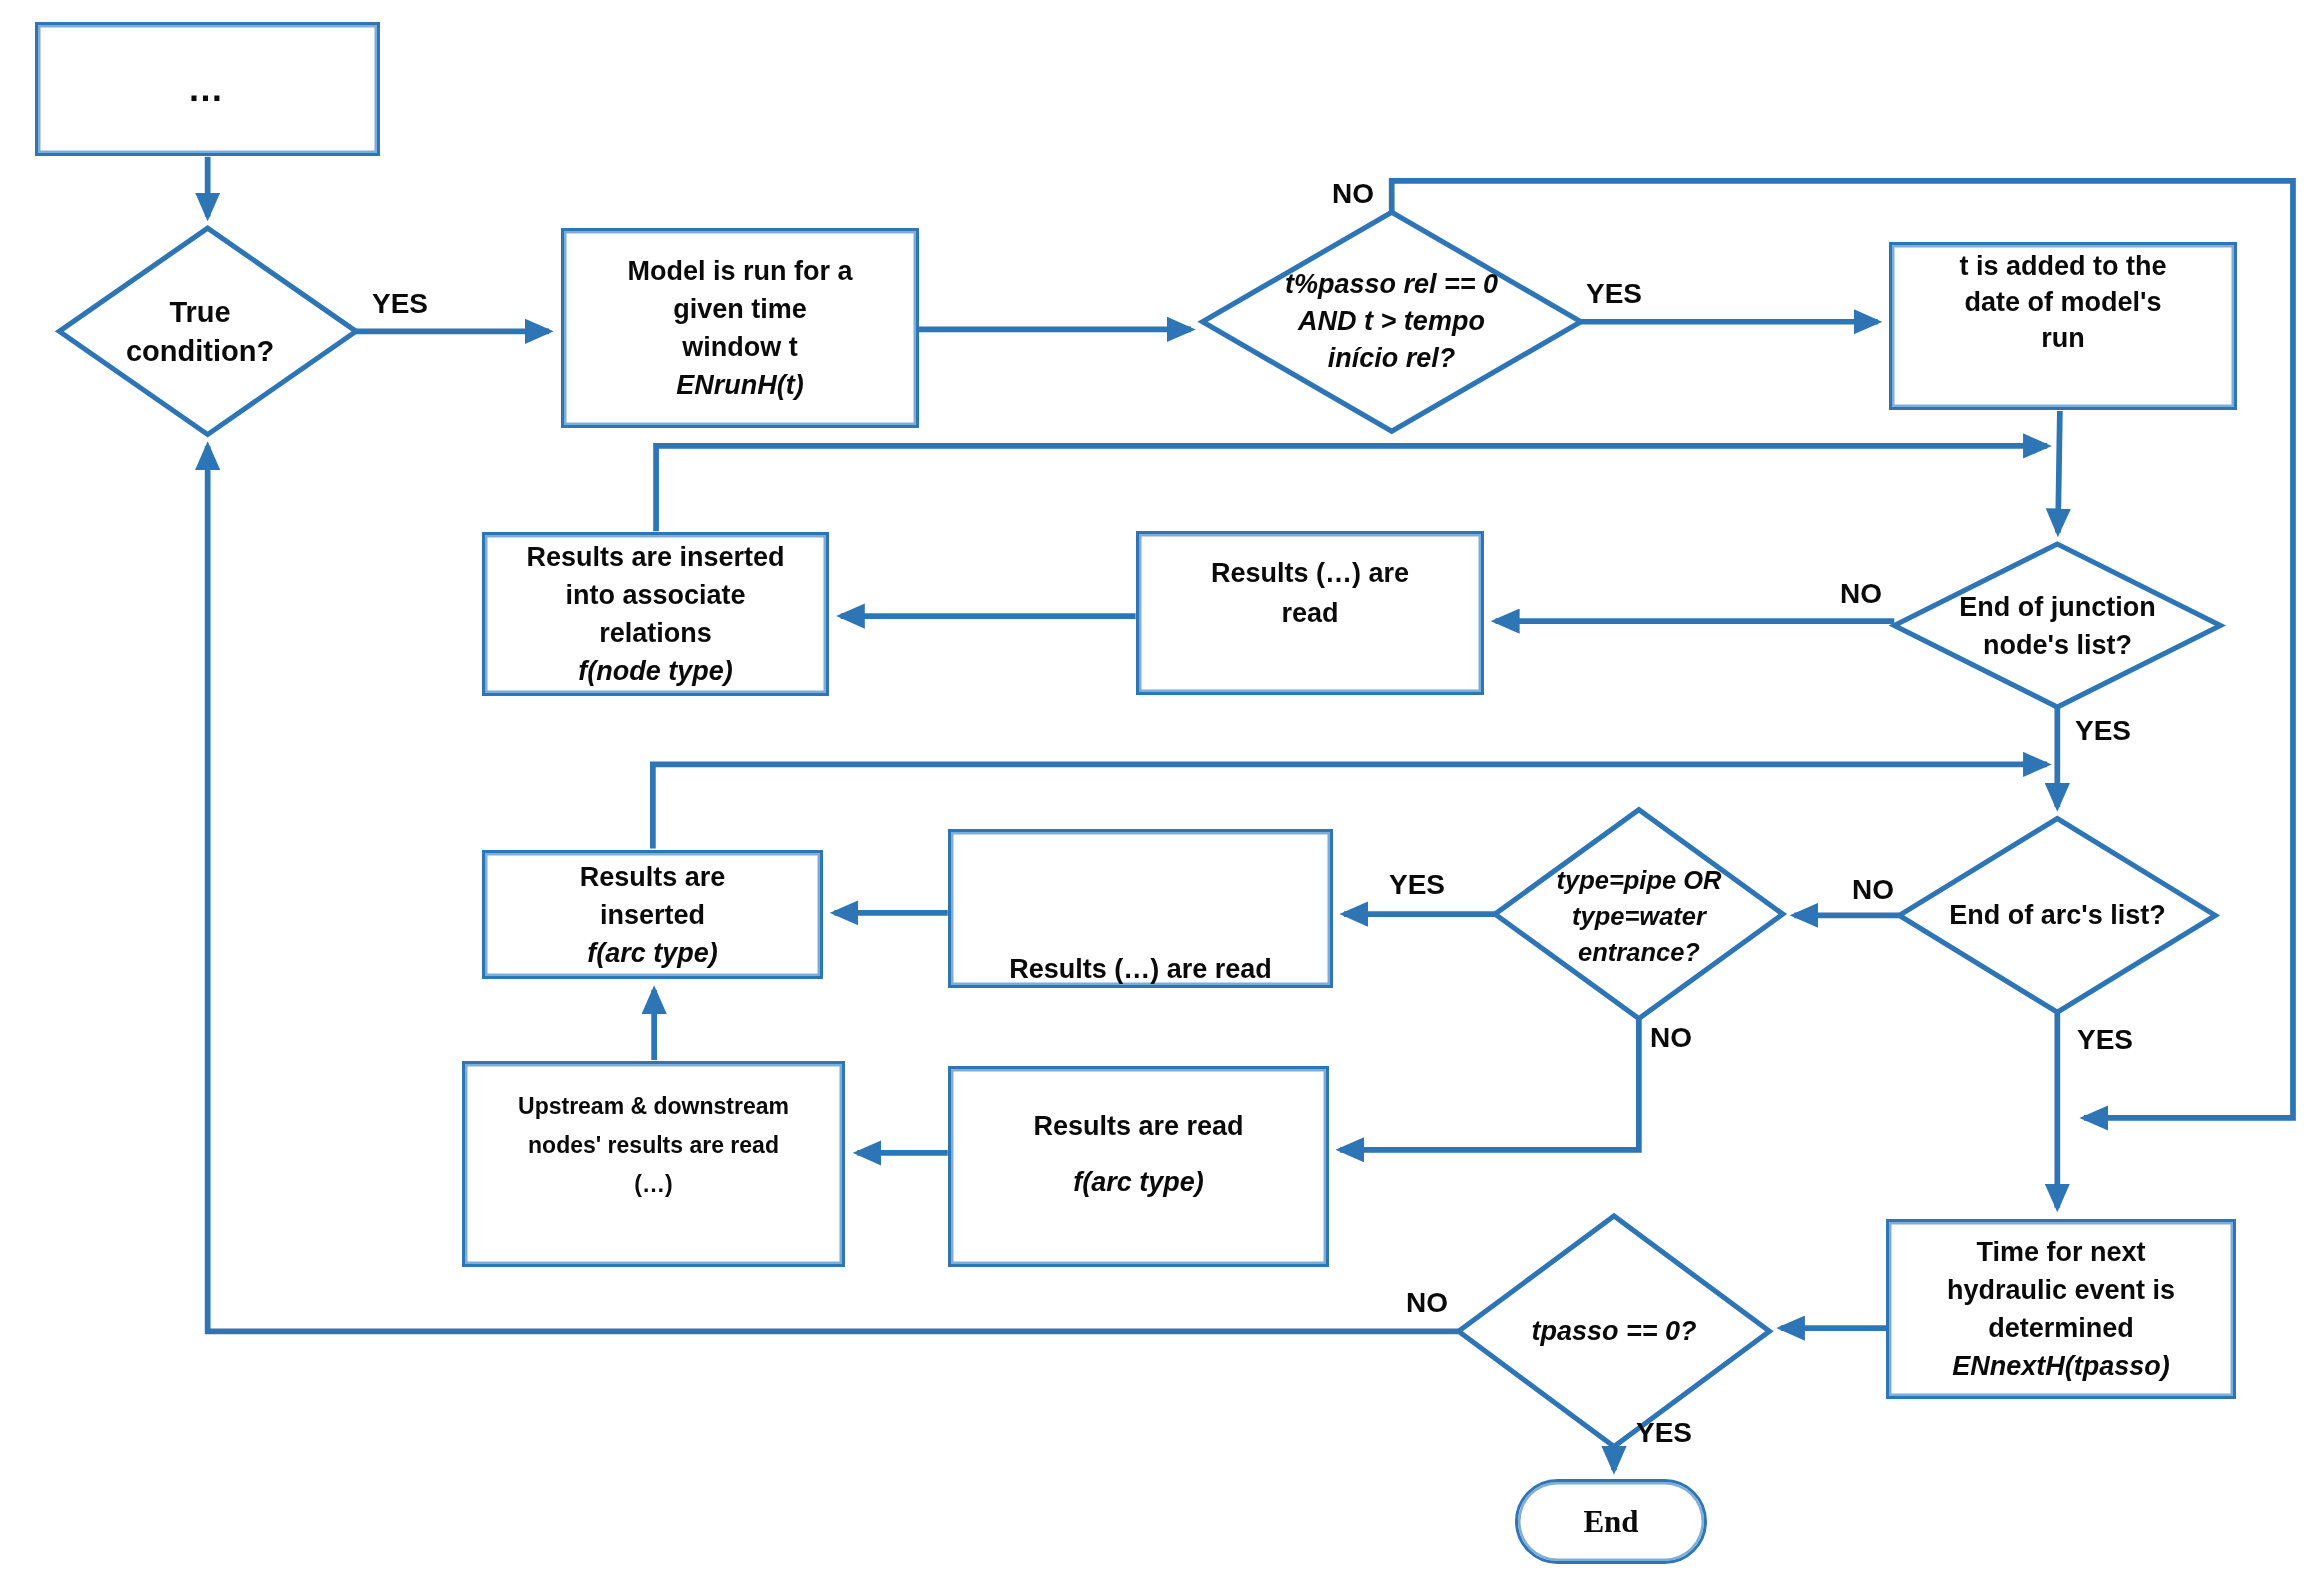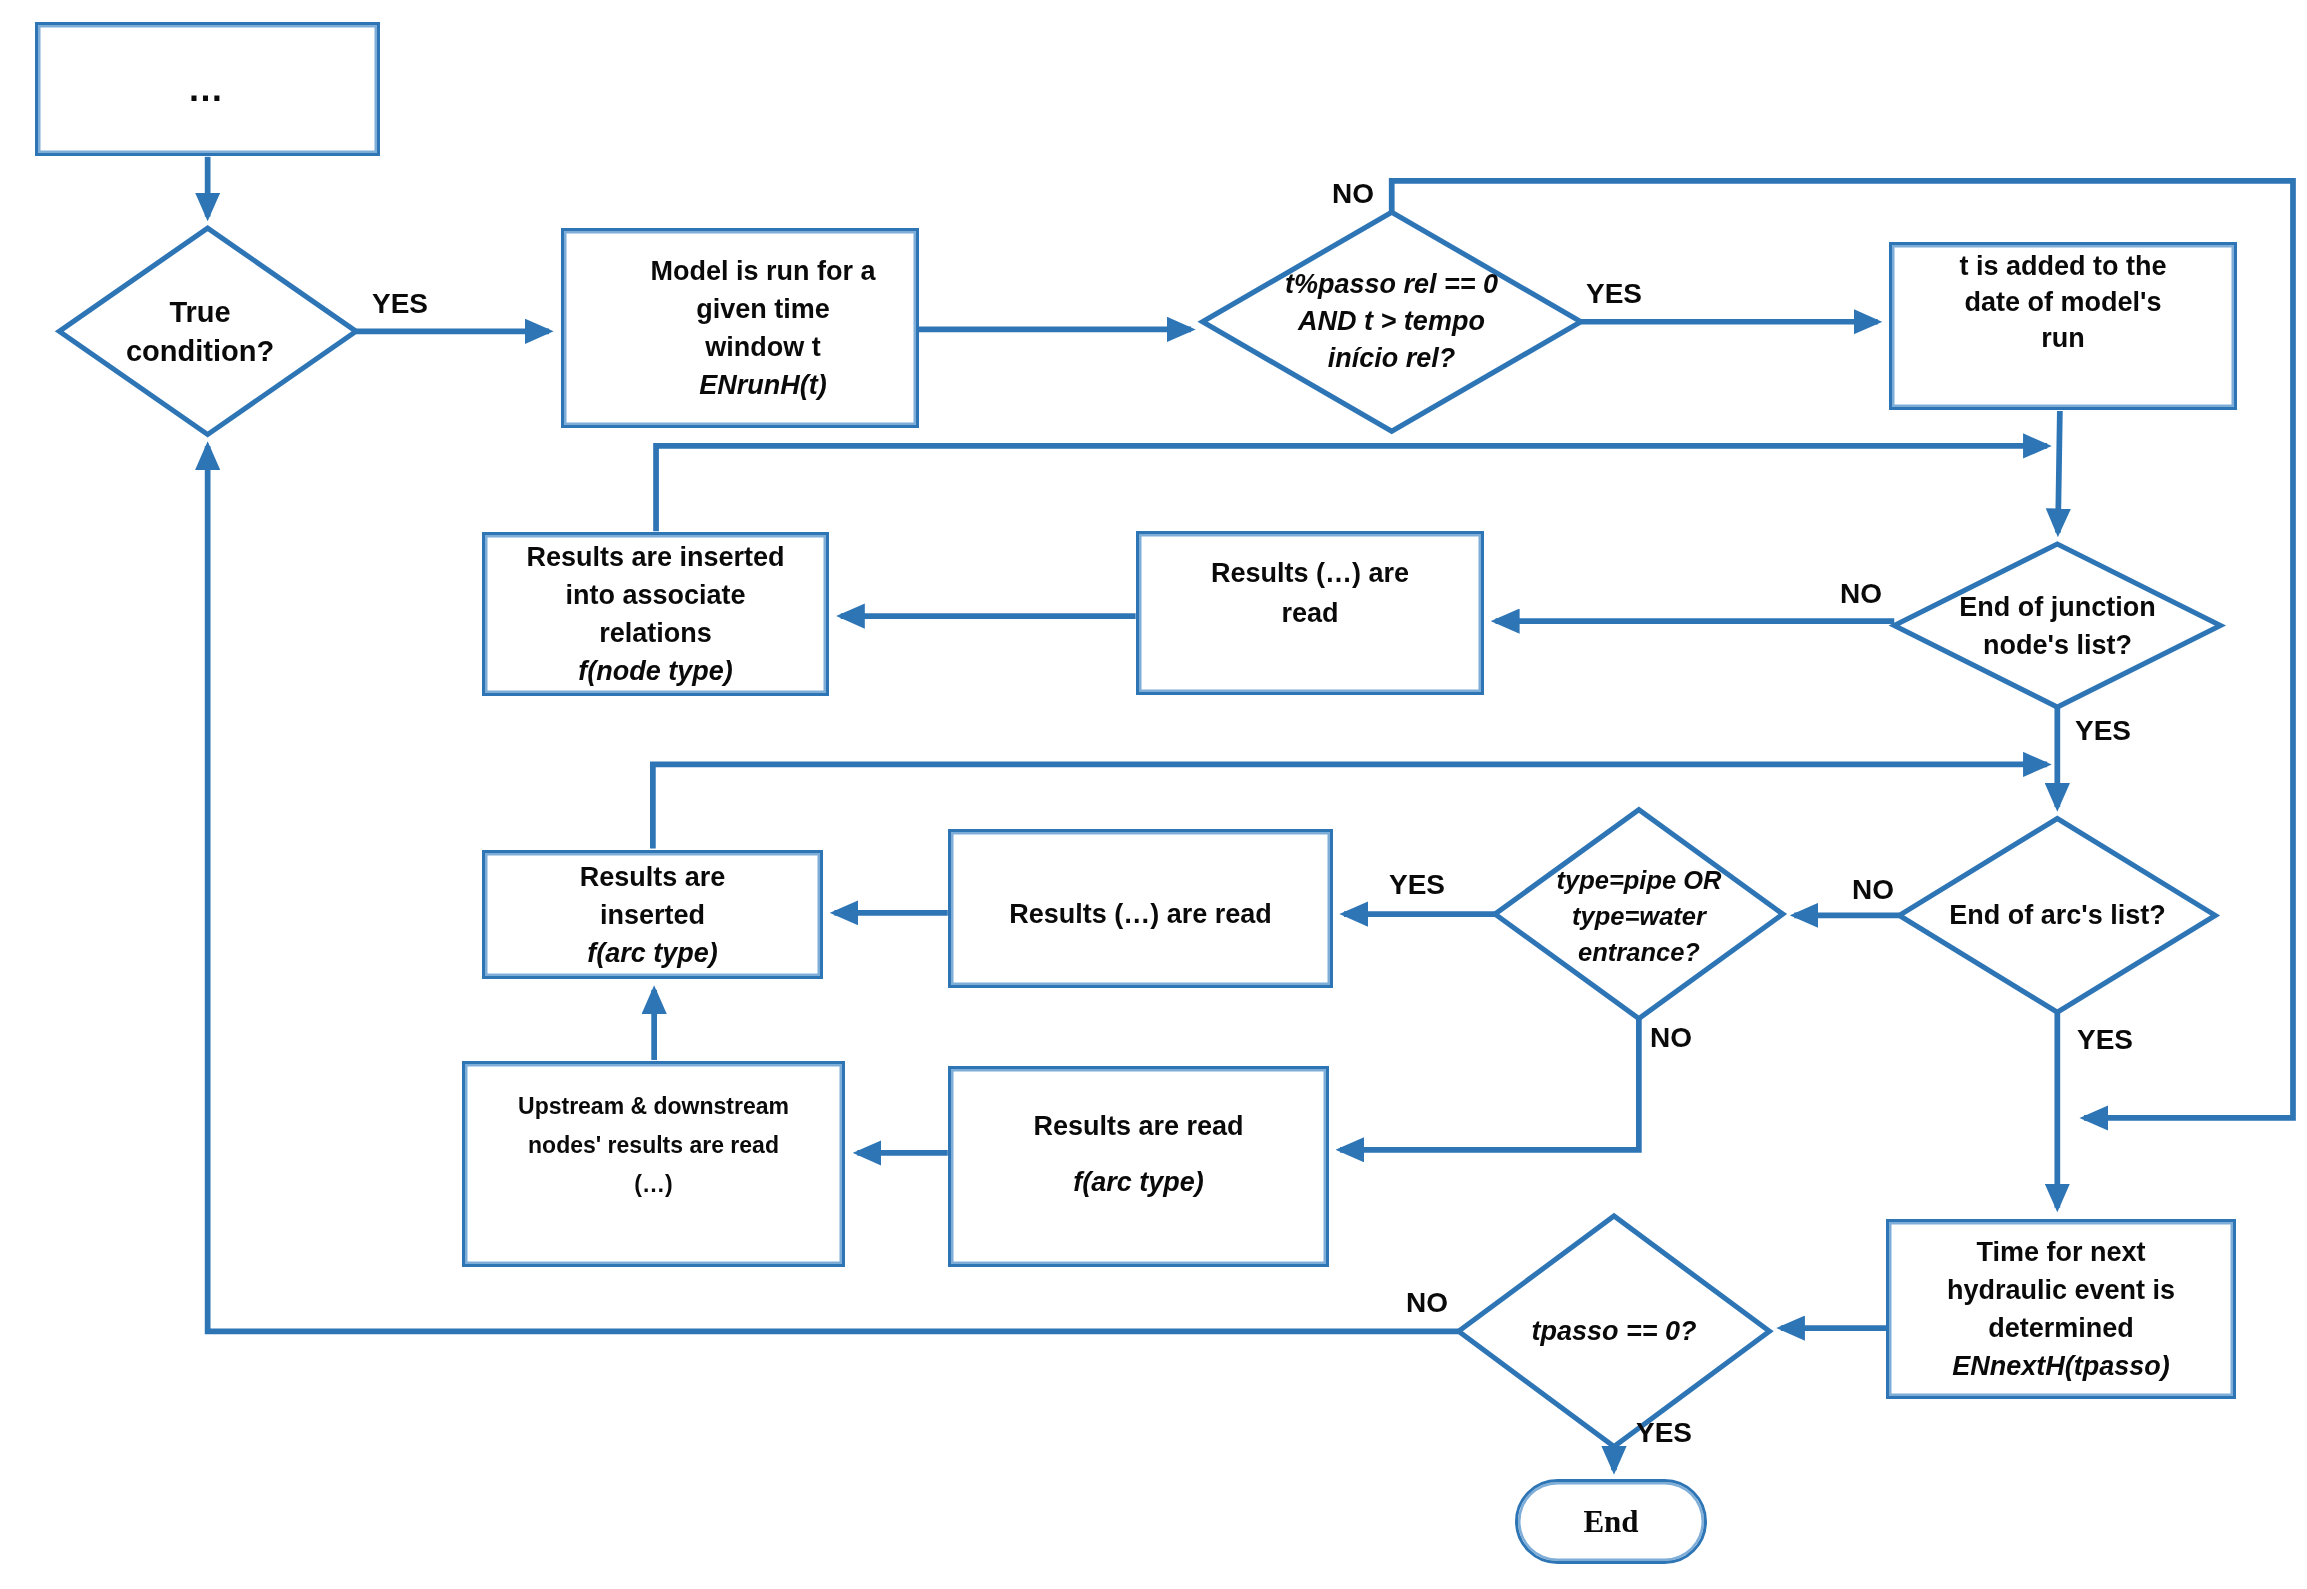--- a/index.html
+++ b/index.html
@@ -12,21 +12,21 @@
   .txt{position:absolute;display:flex;flex-direction:column;justify-content:center;
        align-items:center;text-align:center;font-weight:bold;font-size:27px;
        line-height:38px;box-sizing:border-box;pointer-events:none;}
   .txt div{white-space:nowrap;}
   .it{font-style:italic;}
   .lbl{position:absolute;transform:translate(-50%,-50%);font-weight:bold;font-size:28px;
        white-space:nowrap;pointer-events:none;}
   .big{font-size:29px;line-height:39px;}
   .small{font-size:23px;line-height:39px;}
   .dots{font-size:36px;letter-spacing:3.8px;}
-  .toppad{justify-content:center;padding-top:10.2px;border-radius:22px;}
+  .toppad{justify-content:flex-end;padding-top:10.2px;border-radius:22px;}
   .wide-lh{line-height:56px;}
   .endtxt{font-size:31px;font-family:Liberation Serif, serif;}
 </style>
 </head>
 <body>
 
 <div class="canvas">
 
   <svg class="layer" viewBox="0 0 3622 2496" fill="none">
     <defs>
@@ -81,21 +81,21 @@
 
   <div class="txt dots" style="left:35px;top:21.7px;width:345px;height:134px;">
     <div>…</div>
   </div>
 
   <div class="txt big" style="left:60px;top:252px;width:280px;height:159px;">
     <div>True</div>
     <div>condition?</div>
   </div>
 
-  <div class="txt" style="left:584px;top:228px;width:358px;height:200px;">
+  <div class="txt" style="left:561px;top:228px;width:358px;height:200px;">
     <div>Model is run for a</div>
     <div>given time</div>
     <div>window t</div>
     <div class="it">ENrunH(t)</div>
   </div>
 
   <div class="txt" style="left:1226px;top:258px;width:331px;height:127px;font-size:27px;line-height:37px;">
     <div class="it">t%passo rel == 0</div>
     <div class="it">AND t &gt; tempo</div>
     <div class="it">início rel?</div>

